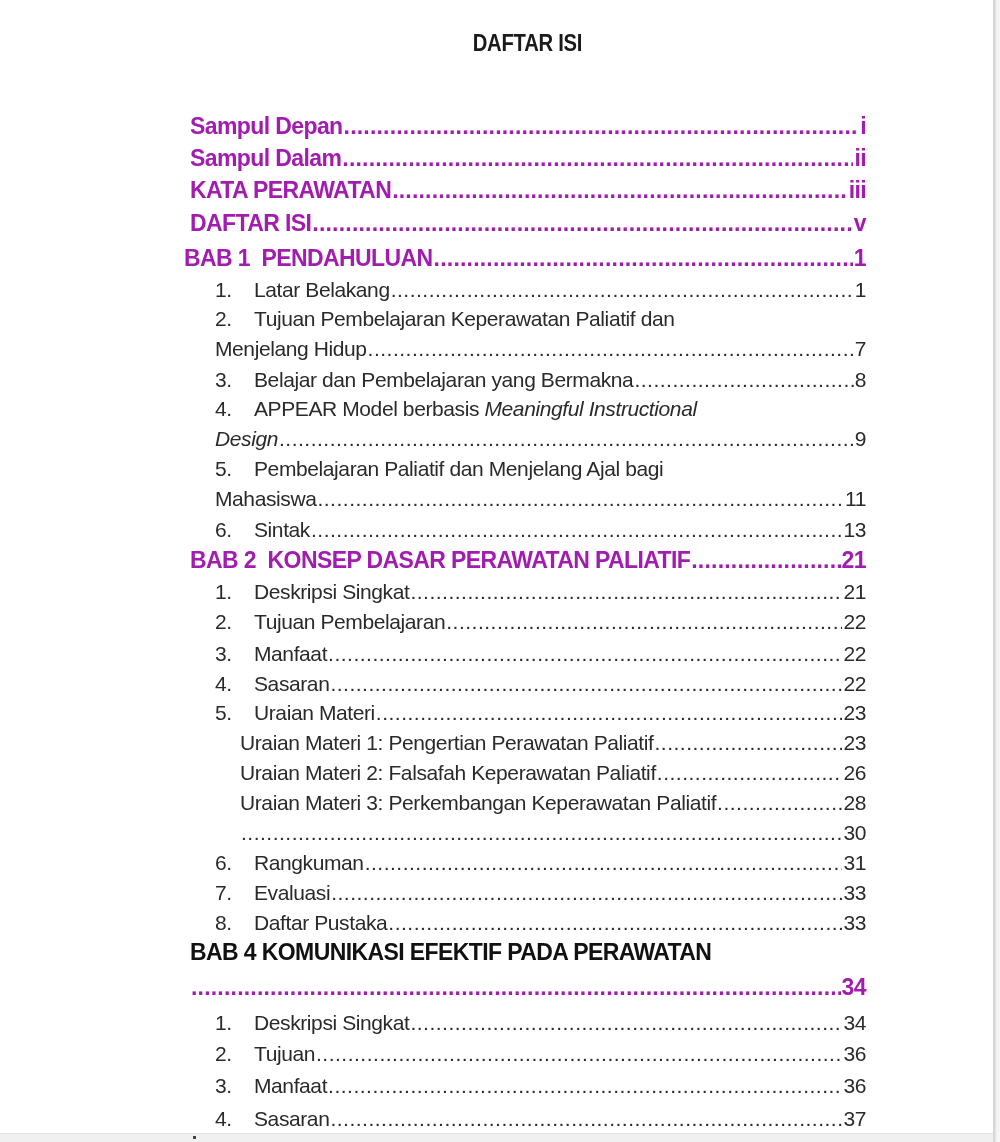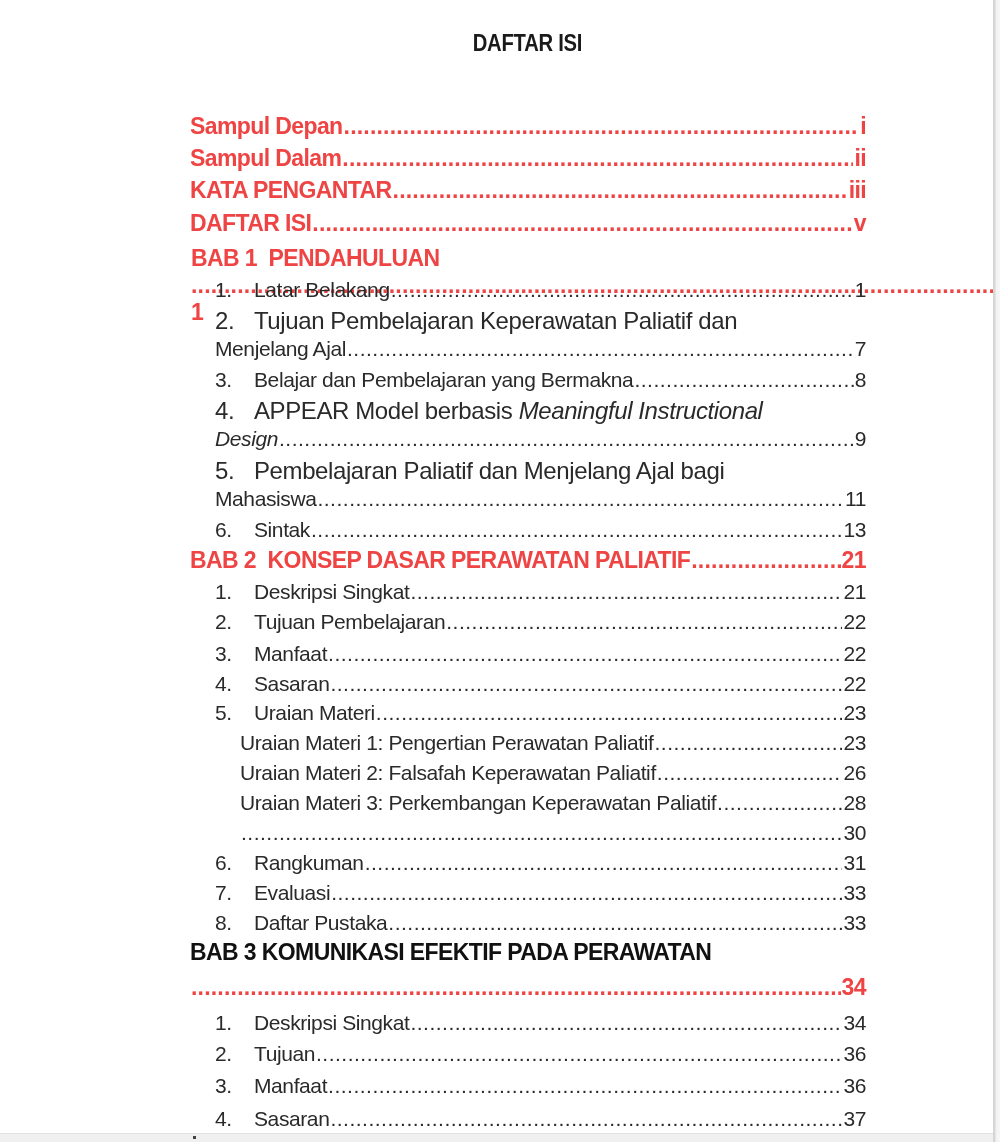--- a/index.html
+++ b/index.html
@@ -36,26 +36,26 @@
   }
   .row .label { flex: 0 0 auto; }
   .row .leader {
     flex: 1 1 auto; overflow: hidden; margin: 0 1px;
     letter-spacing: 0.5px;
   }
   .row .leader::before {
     content: "................................................................................................................................................................................................................................................";
   }
   .row .page-no { flex: 0 0 auto; text-align: right; }
-  .lvl0 { font-weight: bold; font-size: 23px; color: #ef4444; letter-spacing: -0.6px; }
+  .lvl0 { font-weight: bold; font-size: 23px; color: #a21caf; letter-spacing: -0.6px; }
   .lvl0 .leader { letter-spacing: 0.2px; }
   .lvl1, .lvl2 { font-size: 21px; color: #2a2a2a; letter-spacing: -0.4px; }
   .num { display: inline-block; width: 39px; }
   .plain {
-    position: absolute; white-space: nowrap; font-size: 24px; color: #2a2a2a; letter-spacing: -0.4px;
+    position: absolute; white-space: nowrap; font-size: 21px; color: #2a2a2a; letter-spacing: -0.4px;
   }
   .plain-bold {
     position: absolute; white-space: nowrap; font-size: 23px; font-weight: bold; color: #111; letter-spacing: -0.6px;
   }
   i, .ital { font-style: italic; }
 </style>
 </head>
 <body>
 
 <div class="page">
@@ -68,47 +68,47 @@
       <span class="label">Sampul Depan</span>
       <span class="leader"></span>
       <span class="page-no">i</span>
     </div>
     <div class="row lvl0" style="left:190px; top:145px;">
       <span class="label">Sampul Dalam</span>
       <span class="leader"></span>
       <span class="page-no">ii</span>
     </div>
     <div class="row lvl0" style="left:190px; top:177px;">
-      <span class="label">KATA PENGANTAR</span>
+      <span class="label">KATA PERAWATAN</span>
       <span class="leader"></span>
       <span class="page-no">iii</span>
     </div>
     <div class="row lvl0" style="left:190px; top:210px;">
       <span class="label">DAFTAR ISI</span>
       <span class="leader"></span>
       <span class="page-no">v</span>
     </div>
 
-    <div class="row lvl0" style="left:190px; top:245px;flex-direction:column;">
+    <div class="row lvl0" style="left:184px; top:245px;">
       <span class="label" style="white-space:pre;">BAB 1  PENDAHULUAN</span>
       <span class="leader"></span>
       <span class="page-no">1</span>
     </div>
 
     <div class="row lvl1" style="left:215px; top:278px;">
       <span class="label"><span class="num">1.</span><span>Latar Belakang</span></span>
       <span class="leader"></span>
       <span class="page-no">1</span>
     </div>
 
     <div class="plain" style="left:215px; top:307px;">
       <span class="num">2.</span><span>Tujuan Pembelajaran Keperawatan Paliatif dan</span>
     </div>
     <div class="row lvl1" style="left:215px; top:337px;">
-      <span class="label">Menjelang Ajal</span>
+      <span class="label">Menjelang Hidup</span>
       <span class="leader"></span>
       <span class="page-no">7</span>
     </div>
 
     <div class="row lvl1" style="left:215px; top:368px;">
       <span class="label"><span class="num">3.</span><span>Belajar dan Pembelajaran yang Bermakna</span></span>
       <span class="leader"></span>
       <span class="page-no">8</span>
     </div>
 
@@ -198,21 +198,21 @@
       <span class="leader"></span>
       <span class="page-no">33</span>
     </div>
     <div class="row lvl1" style="left:215px; top:911px;justify-content:flex-end;">
       <span class="label"><span class="num">8.</span><span>Daftar Pustaka</span></span>
       <span class="leader"></span>
       <span class="page-no">33</span>
     </div>
 
     <div class="plain-bold" style="left:190px; top:939px;">
-      <span>BAB 3 KOMUNIKASI EFEKTIF PADA PERAWATAN</span>
+      <span>BAB 4 KOMUNIKASI EFEKTIF PADA PERAWATAN</span>
     </div>
     <div class="row lvl0" style="left:190px; top:974px;">
       <span class="leader"></span>
       <span class="page-no">34</span>
     </div>
 
     <div class="row lvl1" style="left:215px; top:1011px;">
       <span class="label"><span class="num">1.</span><span>Deskripsi Singkat</span></span>
       <span class="leader"></span>
       <span class="page-no">34</span>

